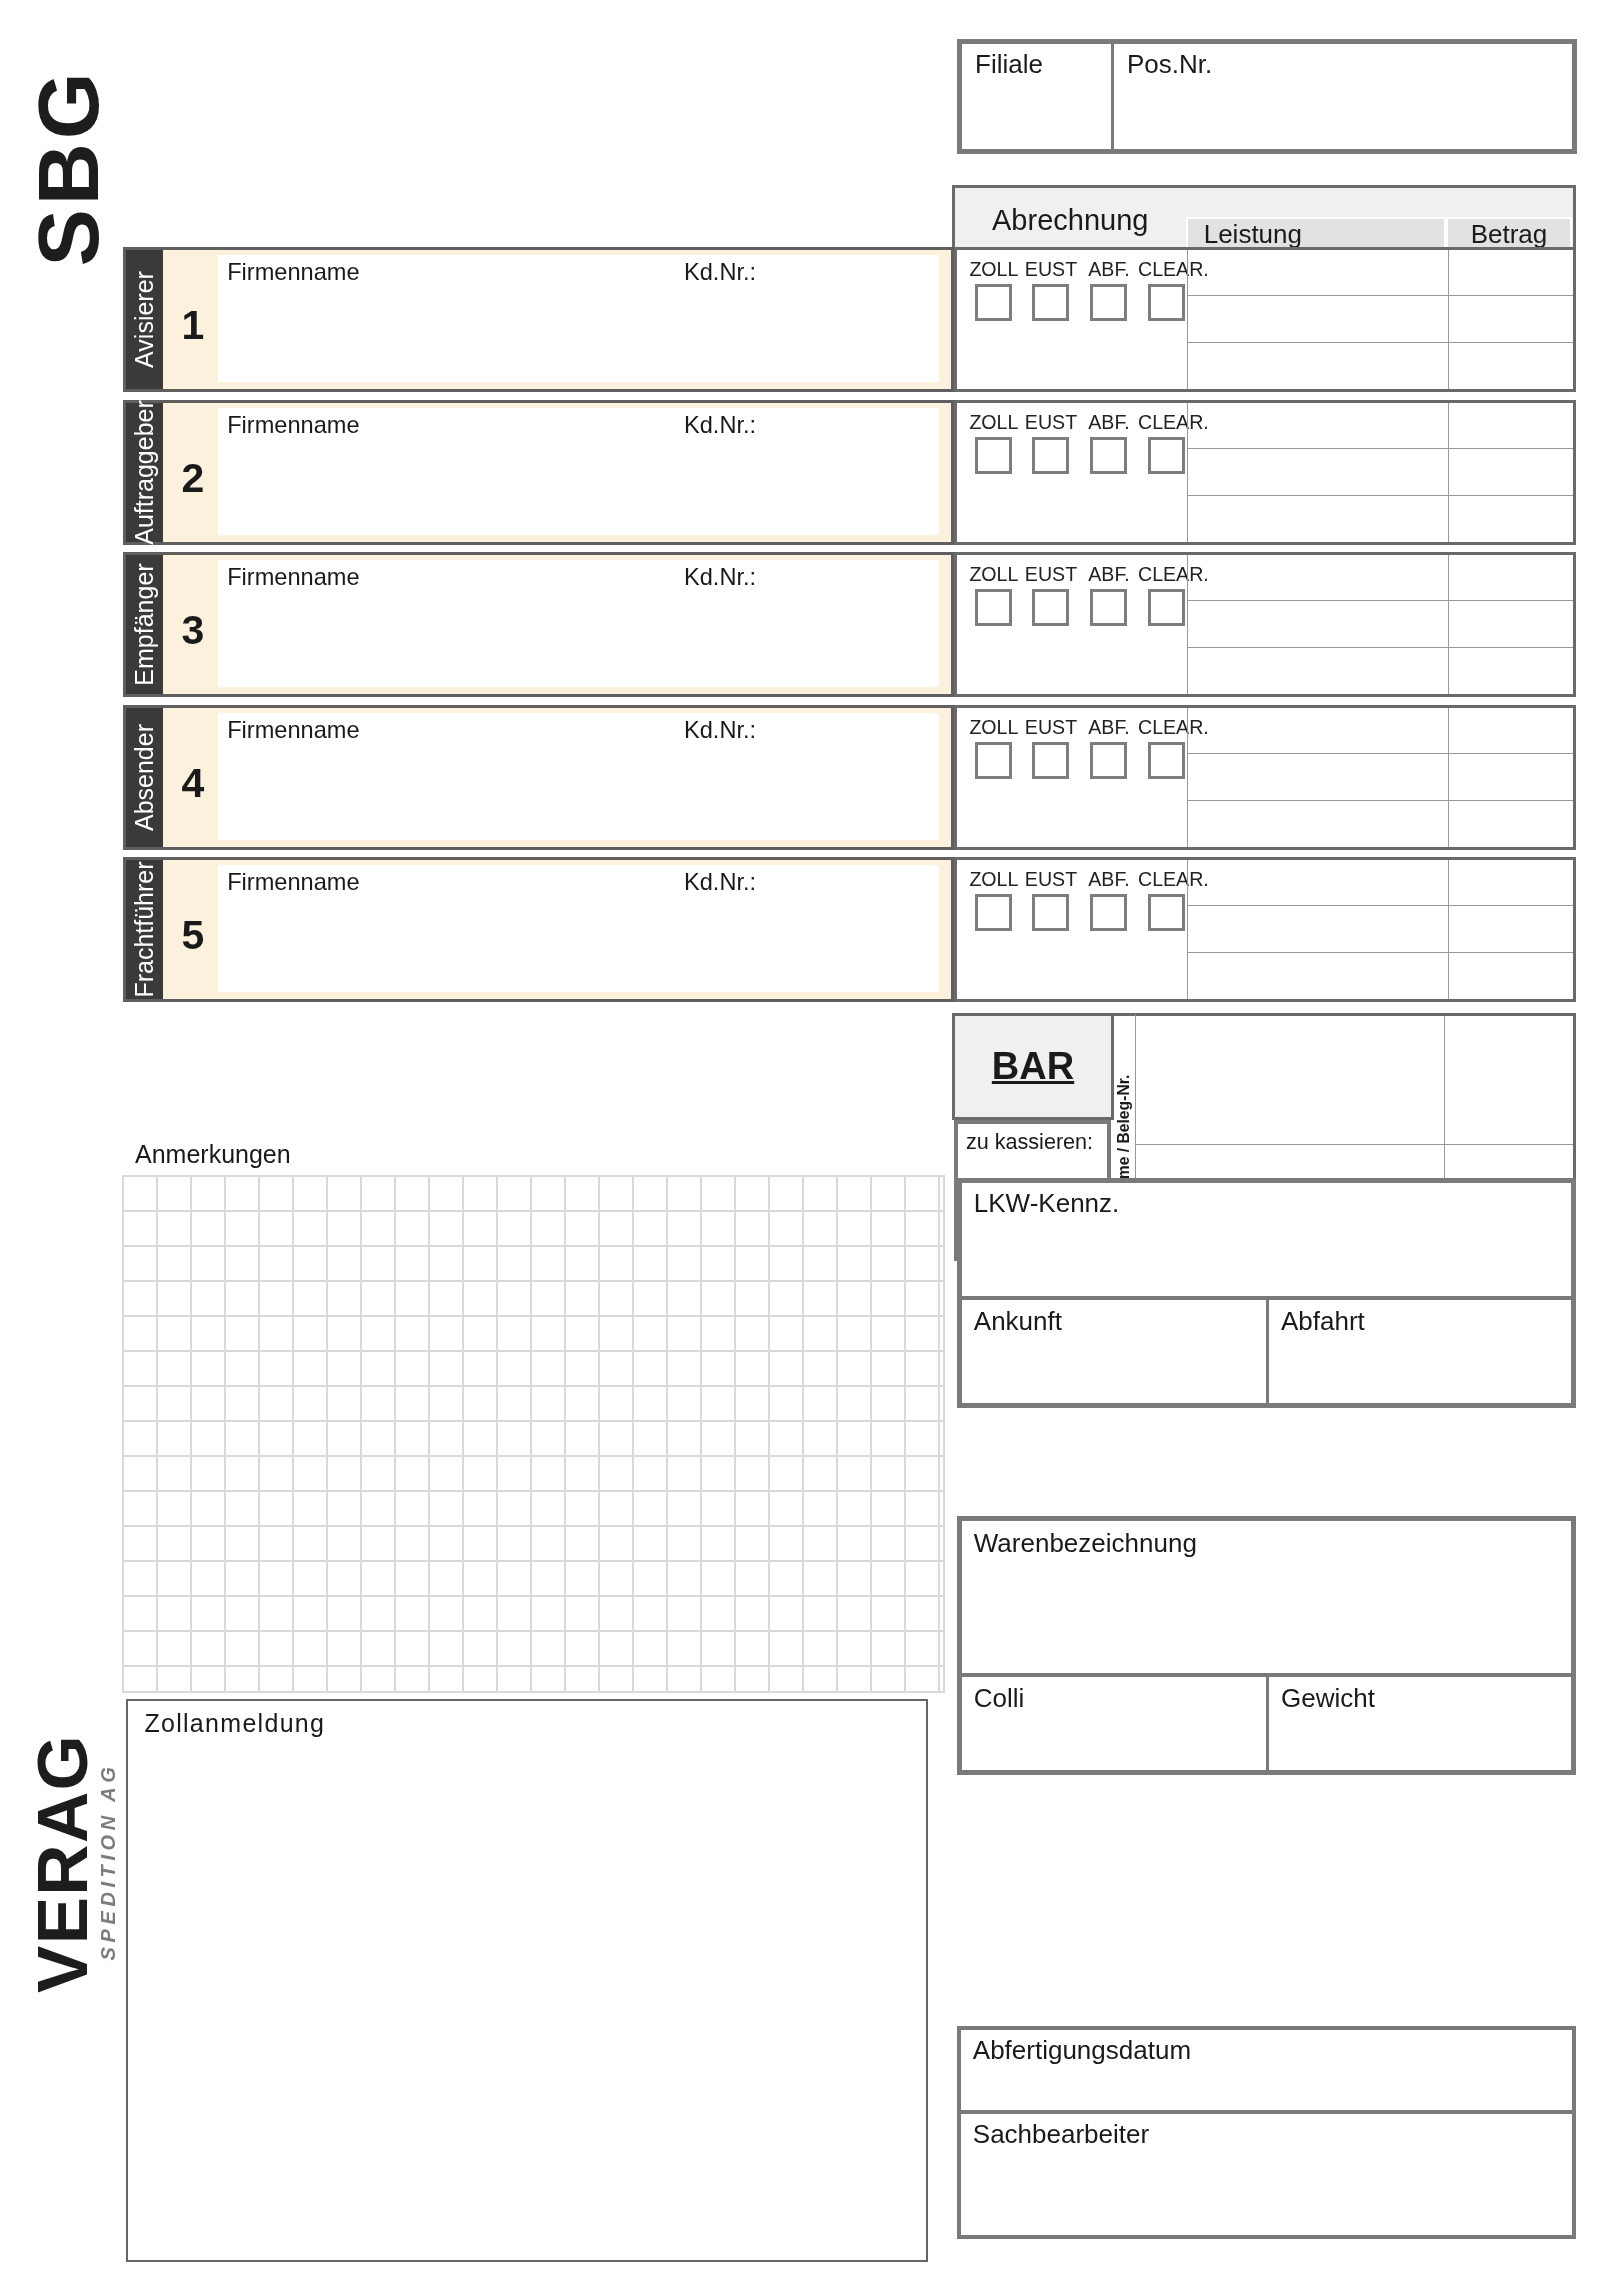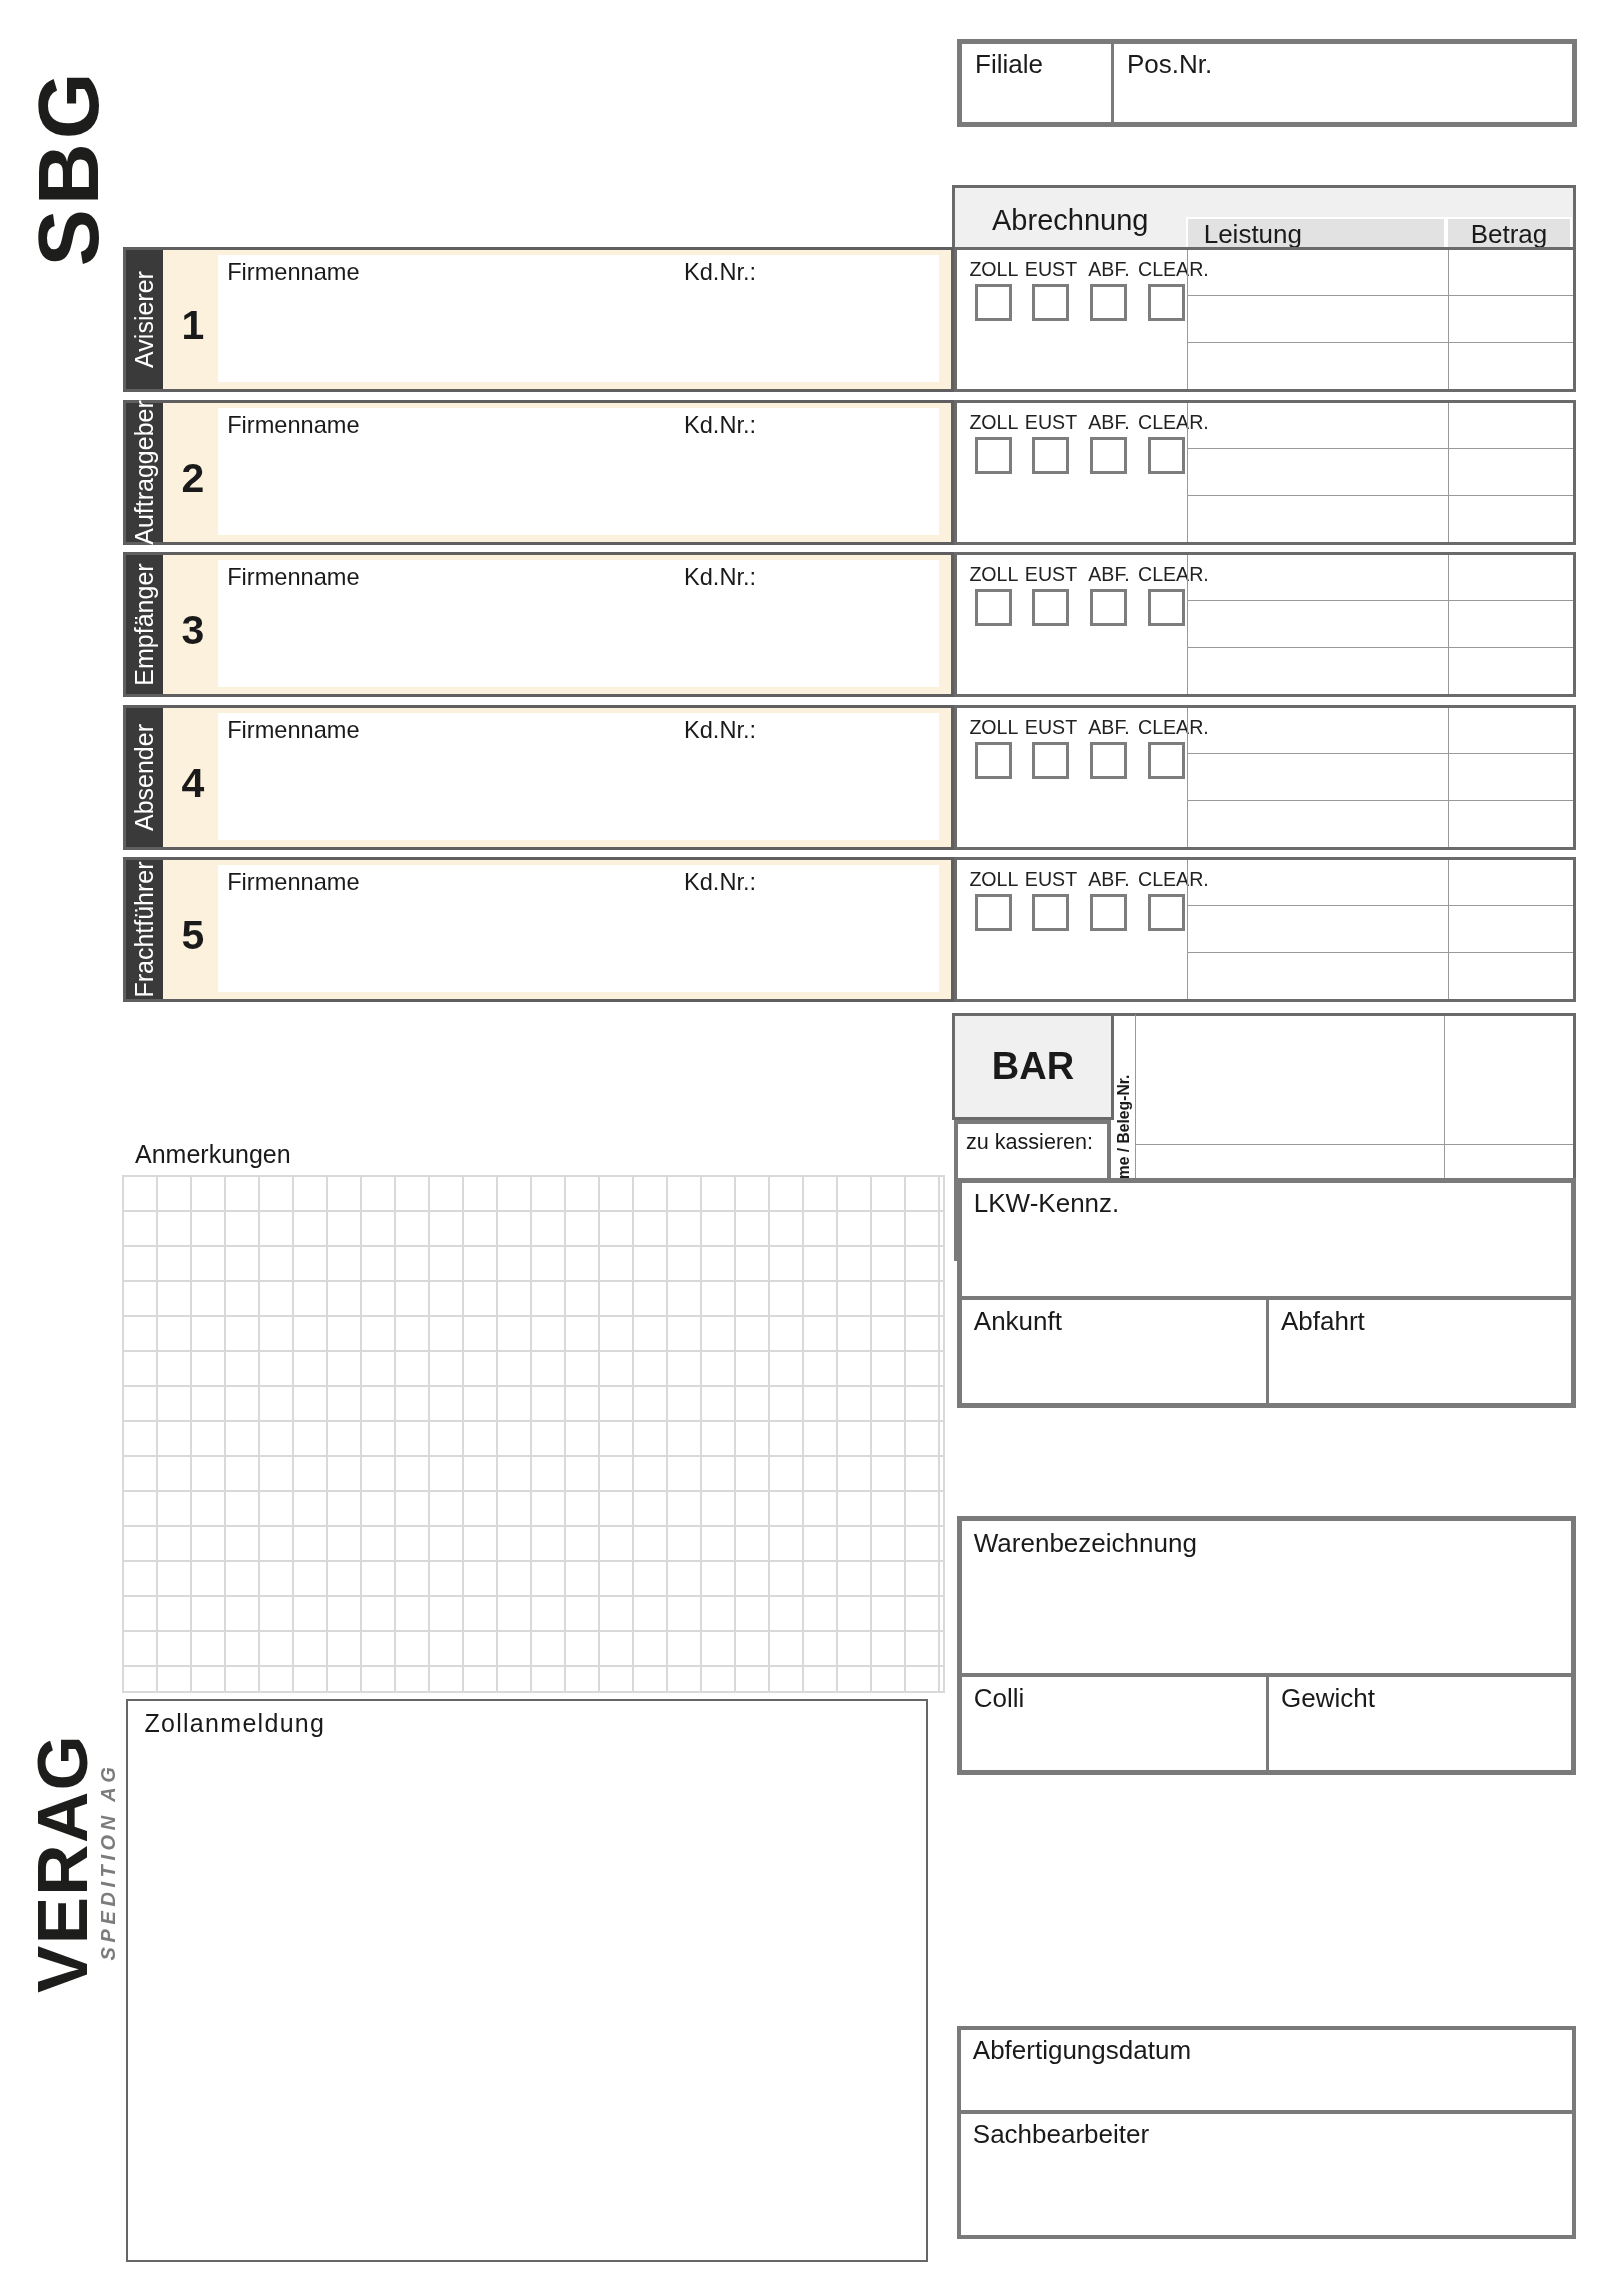--- a/index.html
+++ b/index.html
@@ -18,21 +18,21 @@
   #verag-sub{left:92px;top:1711px;width:33px;height:301px;}
   #verag-sub span{font-size:20px;font-weight:700;font-style:italic;letter-spacing:4.6px;color:#7c7c7c;}
 
   
   #top-gray{left:122px;top:39px;width:816px;height:116px;background:#e5e5e5;}
   #abfertigungsart-label{left:59px;top:7.9px;font-size:29px;}
   #abfertigungsart-input{left:43px;top:38px;width:567px;height:69px;background:#fff;}
   #anzahl-label{left:618px;top:10.5px;font-size:27px;}
   #anzahl-input{left:619px;top:38px;width:185px;height:69px;background:#fff;}
 
-  #filiale-box{left:957px;top:39px;width:620px;height:88px;border:5.2px solid #7a7a7a;background:#fff;}
+  #filiale-box{left:957px;top:39px;width:620px;height:115px;border:5.2px solid #7a7a7a;background:#fff;}
   #filiale-divider{left:149px;top:0;width:3.3px;height:100%;background:#7a7a7a;}
   .box-lbl{font-size:26px;}
 
   
   #abrechnung-header{left:952px;top:185px;width:624px;height:63px;background:#f0f0f0;
      border:3.3px solid #6a6a6a;border-bottom:none;}
   #abrechnung-title{left:37px;top:15.7px;font-size:29px;}
   .colhead{position:absolute;top:29px;height:34px;background:#e2e2e2;border:2px solid #ffffff;
      box-sizing:border-box;font-size:26px;display:flex;align-items:center;}
   #leistung-head{left:231px;width:260px;padding-left:15.7px;}
@@ -54,21 +54,21 @@
      border:3.3px solid #6a6a6a;background:#fff;box-sizing:border-box;}
   .cb-cell{position:absolute;top:0;width:58px;height:85px;}
   .cb-lbl{position:absolute;top:7.9px;width:100%;text-align:center;font-size:19.6px;color:#222;}
   .checkbox{position:absolute;left:9.8px;top:34px;width:37px;height:37px;
      border:3.9px solid #7d7d7d;background:#fff;box-sizing:border-box;}
   .vline{position:absolute;top:0;bottom:0;width:1.3px;background:#999;}
   .hline{position:absolute;left:230px;right:0;height:1.3px;background:#999;}
 
   
   #bar-box{left:952px;top:1013px;width:162px;height:107px;background:#f0f0f0;
-     border:3.3px solid #6a6a6a;}
+     border:3.3px solid #6a6a6a;text-decoration:underline;}
   #bar-box span{font-size:38px;font-weight:800;}
   #kassieren-box{left:954px;top:1120px;width:157px;height:141px;border:4.6px solid #7a7a7a;background:#fff;}
   #kassieren-label{left:7.9px;top:5.2px;font-size:21.6px;}
   #name-beleg-strip{left:1114px;top:1013px;width:21px;height:247px;background:#fff;
      border-top:3.3px solid #6a6a6a;border-bottom:3.3px solid #6a6a6a;}
   #name-beleg-strip span{font-size:15.7px;font-weight:700;}
   #bar-table{left:1135px;top:1013px;width:441px;height:247px;background:#fff;
      border:3.3px solid #6a6a6a;border-left:0.7px solid #999;}
   #bar-table .vline{left:308px;}
   #bar-table .hline{left:0;top:128px;}

